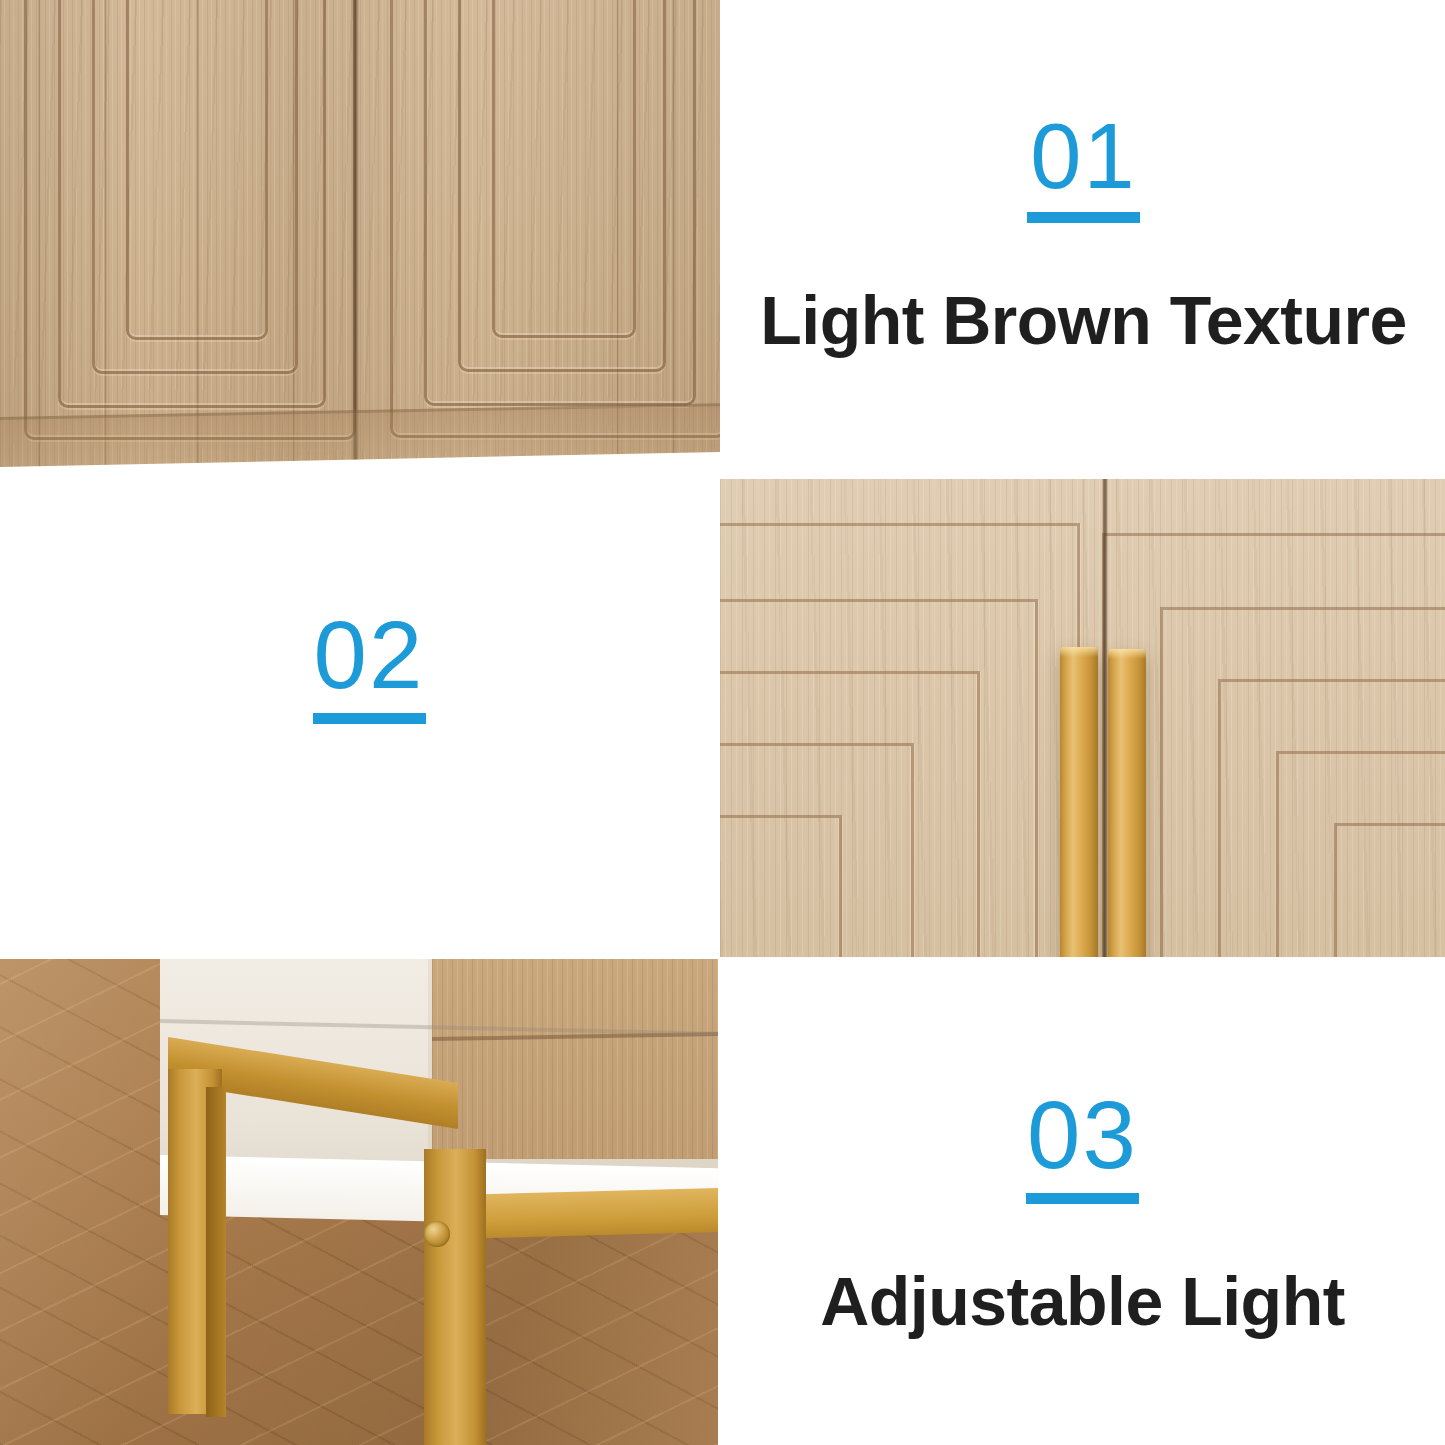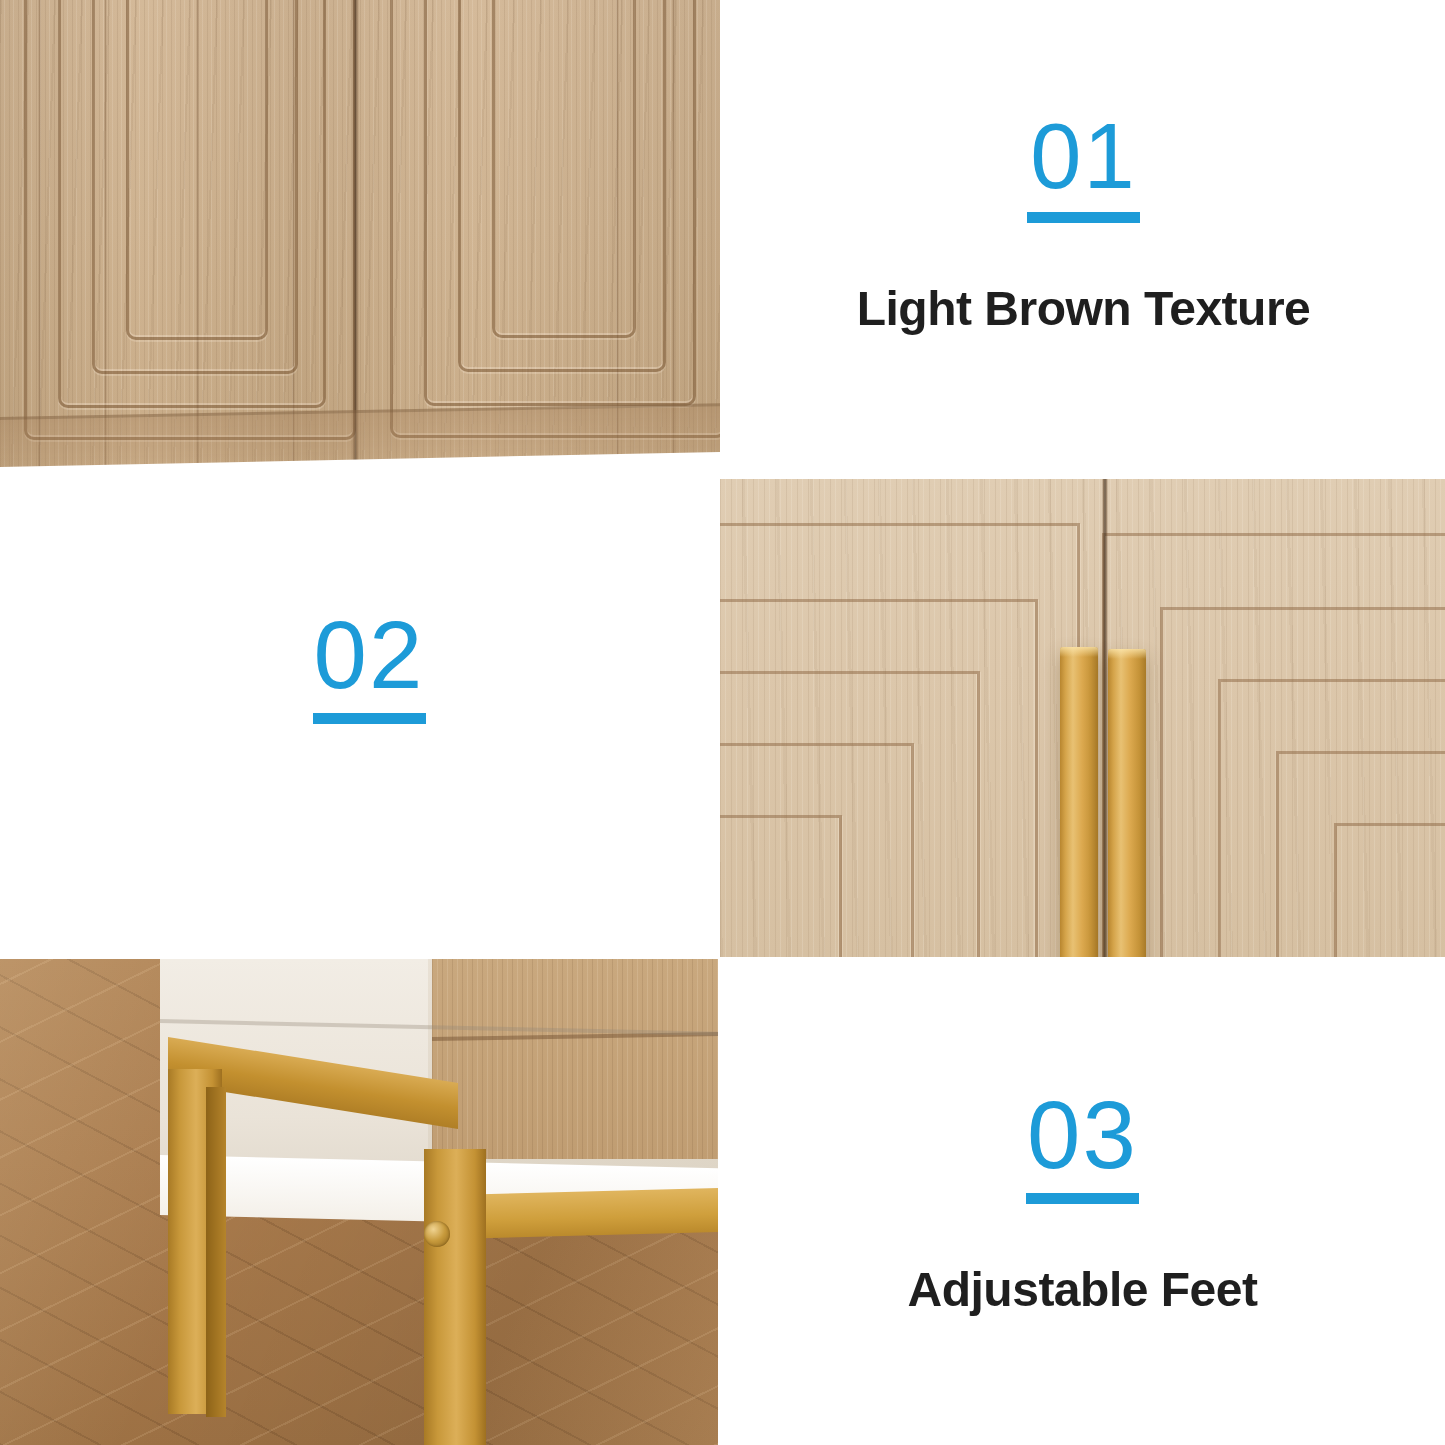--- a/index.html
+++ b/index.html
@@ -44,21 +44,21 @@
     line-height:1.0;
     font-family:"Liberation Sans", sans-serif;
   }
   .num-rule {
     width:113px; height:11px;
     background:#1d9bd8;
     margin-top:10px;
   }
   .caption {
     margin-top:58px;
-    font-size:48px;
+    font-size:68px;
     font-weight:700;
     color:#1f1f1f;
     letter-spacing:-0.5px;
     white-space:nowrap;
     font-family:"Liberation Sans", sans-serif;
   }
   
   #cell-texture-text .textblock  { justify-content:flex-start; padding-top:110px; }
   #cell-handle-text  .textblock  { justify-content:flex-start; padding-top:128px; }
   #cell-feet-text    .textblock  { justify-content:flex-start; padding-top:128px; }
@@ -376,17 +376,17 @@
 
     </div>
   </div>
 
   <div class="cell" id="cell-feet-text">
     <div class="textblock">
       <div class="num-wrap">
         <div class="num">03</div>
         <div class="num-rule"></div>
       </div>
-      <div class="caption">Adjustable Feet</div>
+      <div class="caption">Adjustable Light</div>
     </div>
   </div>
 
 </div>
 
 </body></html>

